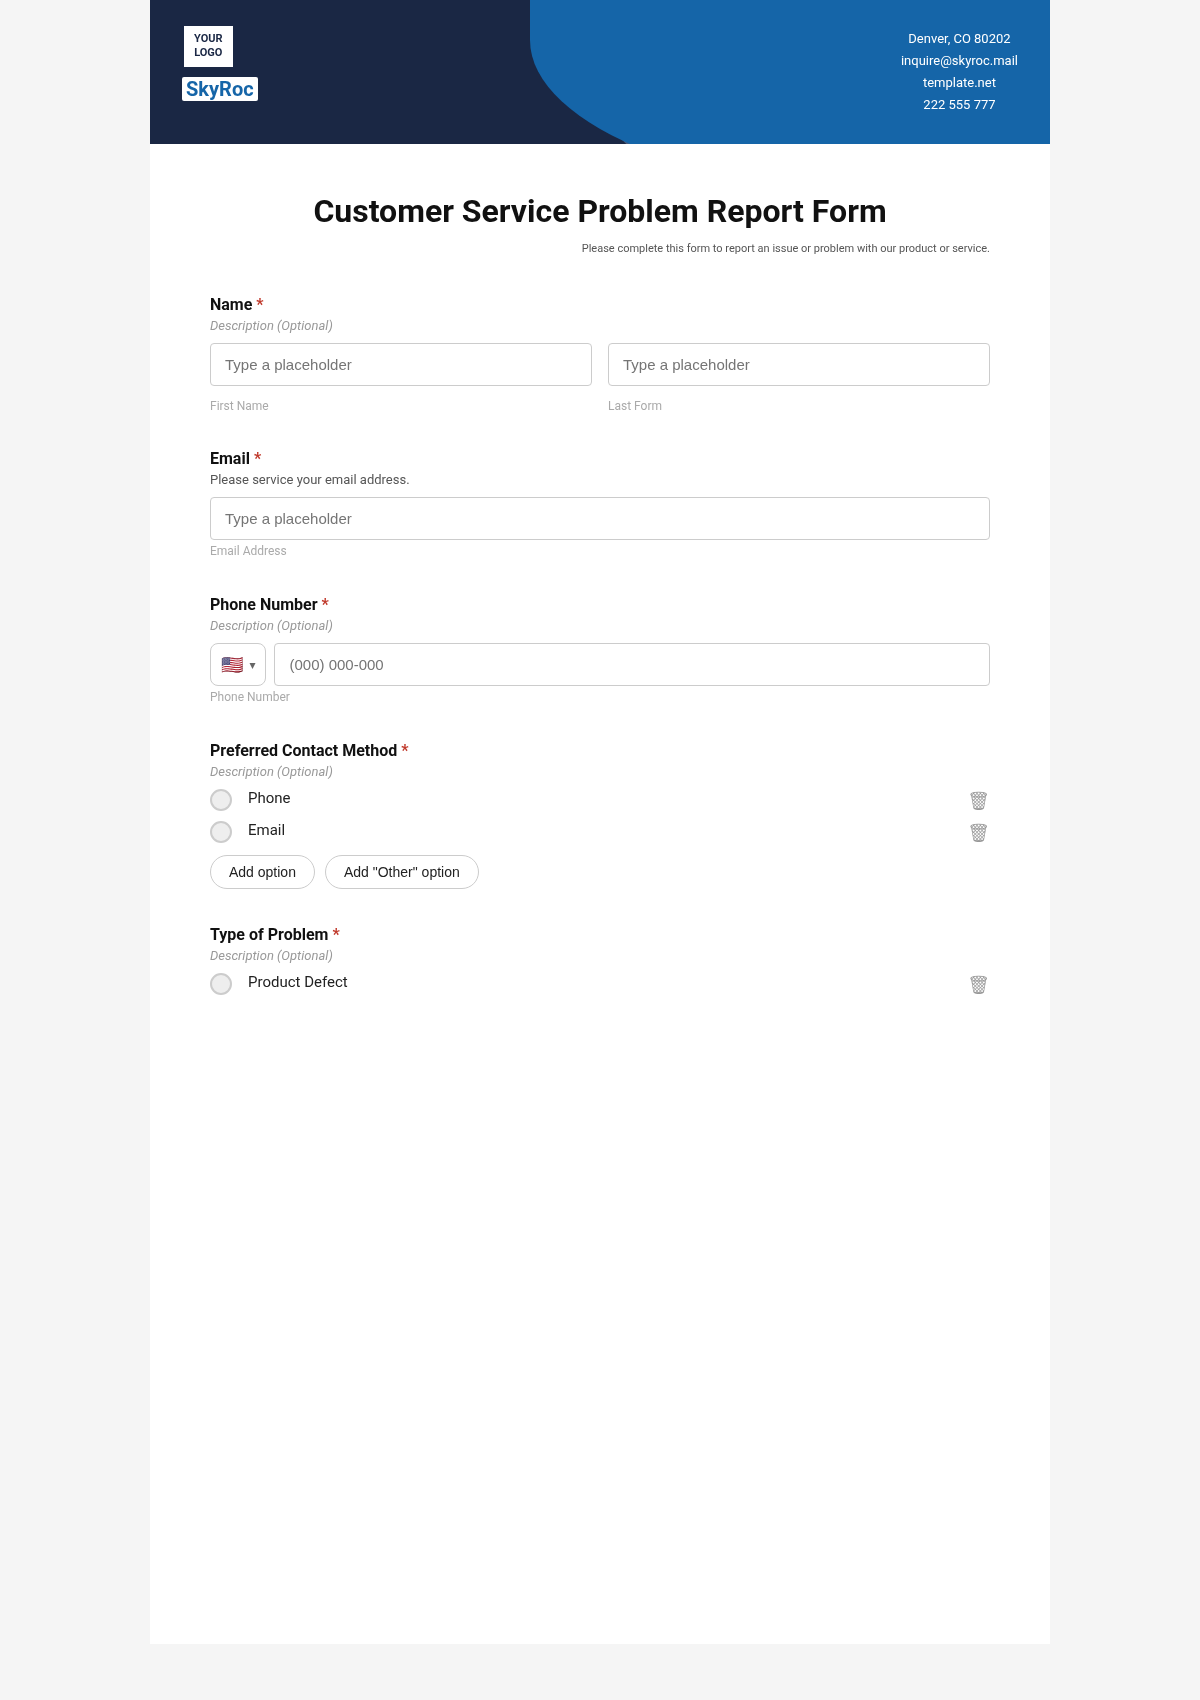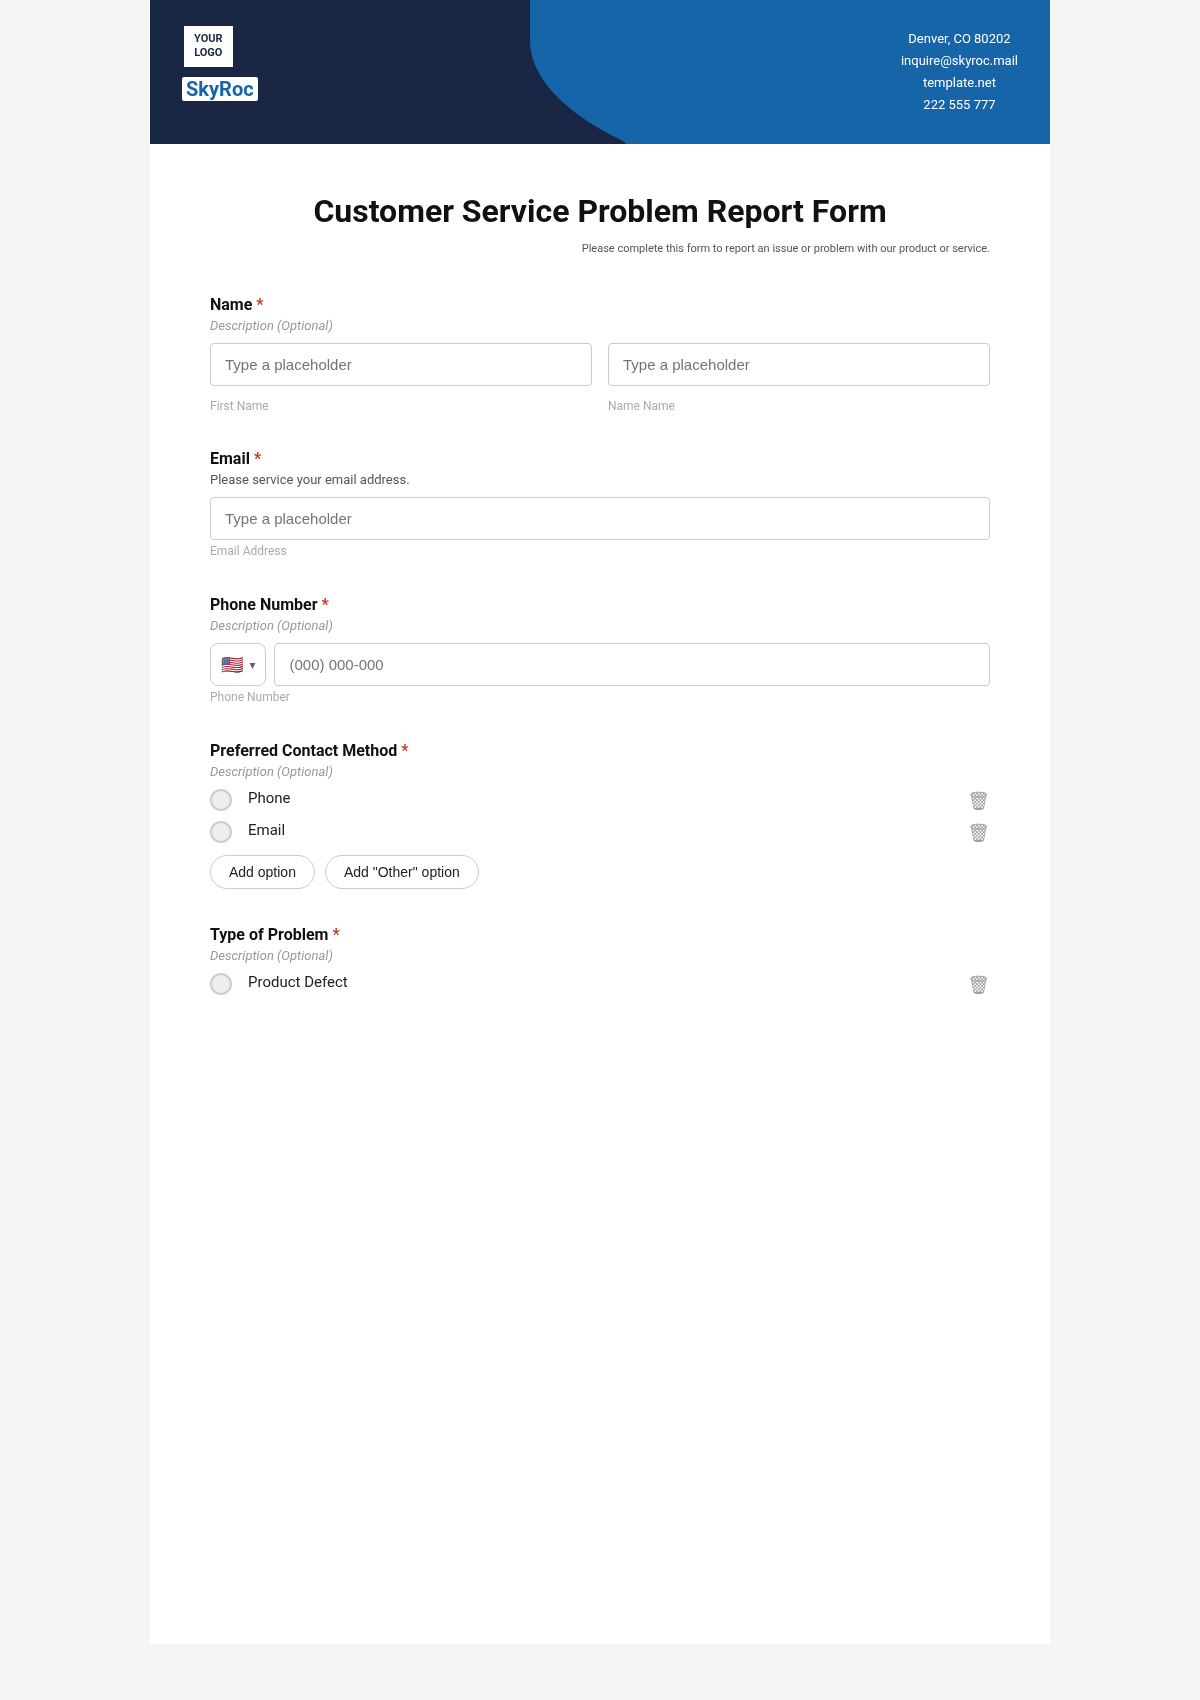--- a/index.html
+++ b/index.html
@@ -244,21 +244,21 @@
       <span>Name</span><span class="required">*</span>
     </div>
     <div class="field-description">Description (Optional)</div>
     <div class="field-row">
       <div class="field-col">
         <input class="input-field" type="text" placeholder="Type a placeholder" style="">
         <span class="field-sublabel">First Name</span>
       </div>
       <div class="field-col">
         <input class="input-field" type="text" placeholder="Type a placeholder" style="">
-        <span class="field-sublabel">Name Name</span>
+        <span class="field-sublabel">Last Form</span>
       </div>
     </div>
   </div>
 
   <div class="field-group">
     <div class="field-label">
       <span>Email</span><span class="required">*</span>
     </div>
     <div class="field-description normal">Please service your email address.</div>
     <input class="input-field" type="text" placeholder="Type a placeholder" style="">

